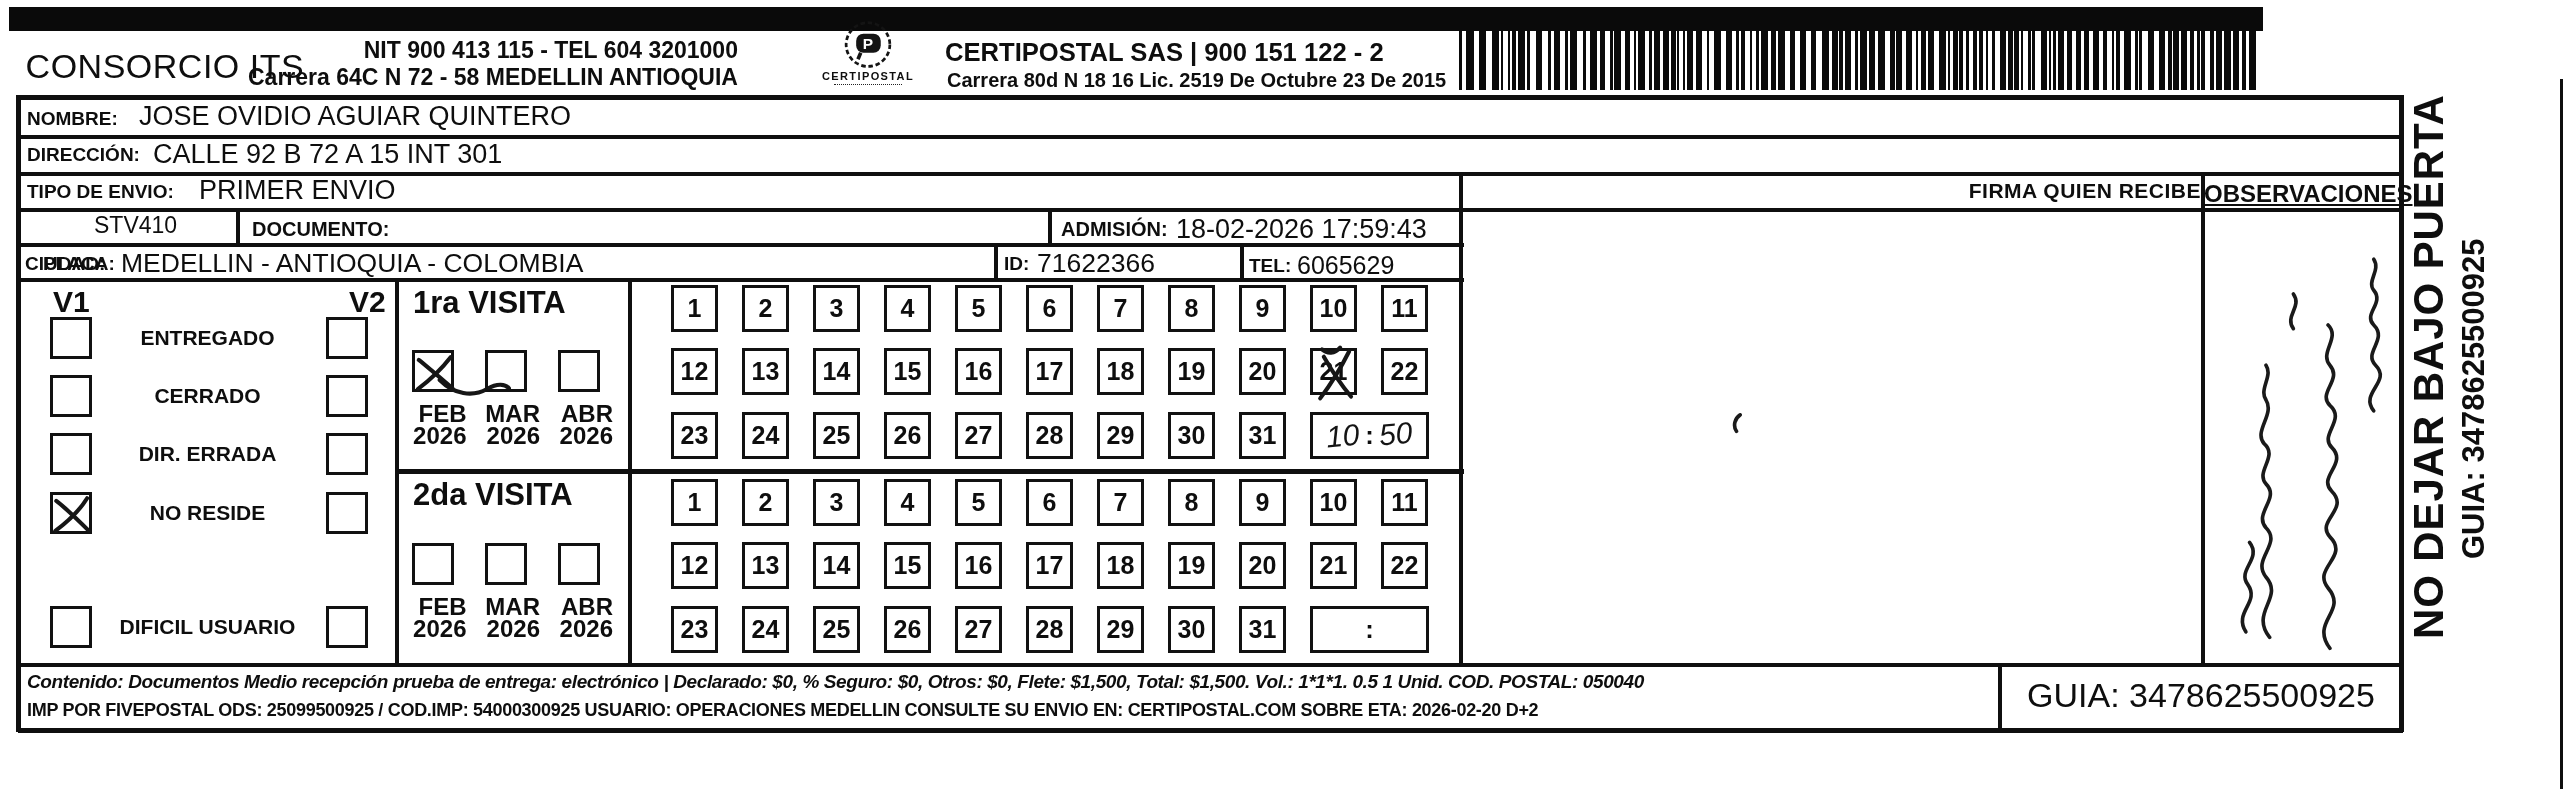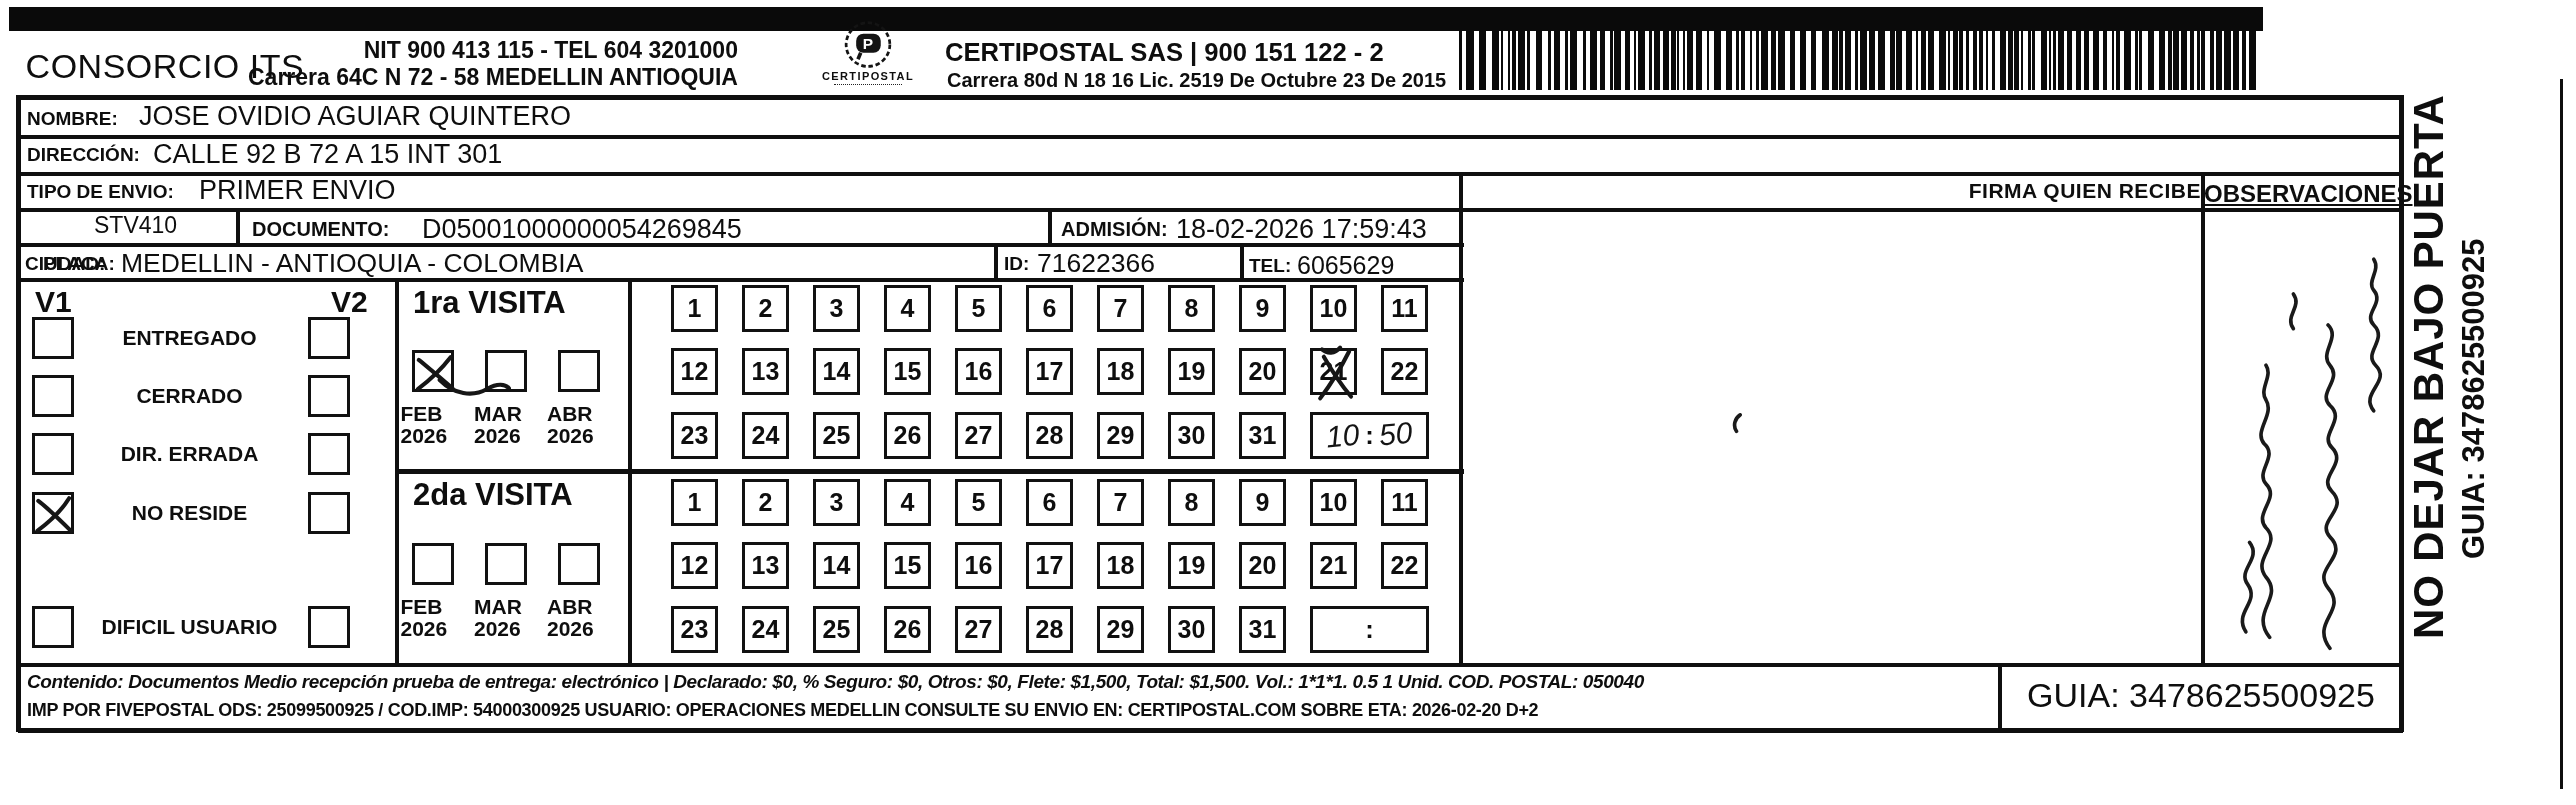--- a/index.html
+++ b/index.html
@@ -15,32 +15,32 @@
   .hdr-right2{font-size:20px;font-weight:700;}
   .logo-wrap{position:absolute;left:815px;top:20px;width:106px;text-align:center;}
   .logo-name{font-size:11px;font-weight:700;letter-spacing:1.4px;margin-top:-3.7px;}
   .logo-tag{width:68px;margin:1.8px auto 0;border-top:1.8px dotted #222;height:0;}
   #barcode{position:absolute;left:1459px;top:22px;width:802px;height:68px;}
   #barcode .bar{position:absolute;top:0;height:68px;background:#0a0a0a;}
   
   .lb{font-weight:700;font-size:19px;}
   .val{font-size:27px;}
   
-  #status-rows{position:absolute;left:0;top:279px;width:379px;height:387px;}
+  #status-rows{position:absolute;left:18px;top:279px;width:379px;height:387px;}
   .v1v2{position:absolute;font-size:30px;font-weight:700;}
   .st-row{position:absolute;left:0;width:379px;height:42px;}
   .chk{position:absolute;width:42px;height:42px;border:3.7px solid #111;box-sizing:border-box;}
   .st-label{position:absolute;left:82px;right:82px;text-align:center;font-size:21px;font-weight:700;line-height:42px;}
   .xmark{position:absolute;left:-3.7px;top:-3.7px;width:49px;height:49px;overflow:visible;}
   .xmark path{stroke:#161616;stroke-width:4.5;fill:none;stroke-linecap:round;}
   .febx{width:110px;height:51px;}
   
   .visit-title{font-size:31px;font-weight:700;}
   .months{position:absolute;width:219px;height:110px;}
-  .month-label{position:absolute;width:66px;text-align:left;font-size:21px;font-weight:700;line-height:22px;}
+  .month-label{position:absolute;width:66px;text-align:right;font-size:24px;font-weight:700;line-height:22px;}
   
   .cal{position:absolute;display:grid;grid-template-columns:repeat(11,47px);column-gap:24px;row-gap:16.4px;}
   .day{position:relative;width:47px;height:47px;border:3.7px solid #111;box-sizing:border-box;
        display:flex;align-items:center;justify-content:center;font-size:25px;font-weight:700;}
   .timebox{grid-column:10 / span 2;position:relative;width:119px;height:47px;border:3.7px solid #111;box-sizing:border-box;
        display:flex;align-items:center;justify-content:center;font-size:25.6px;font-weight:700;}
   .hw{position:absolute;font-size:30px;font-weight:500;font-style:italic;transform:rotate(-5deg);color:#141414;}
   
   .sec-head{position:absolute;text-align:right;font-weight:700;}
   .vert{position:absolute;transform-origin:0 0;transform:rotate(-90deg);white-space:nowrap;font-weight:700;}
@@ -208,21 +208,20 @@
 
   <div class="abs lb" style="left:27px;top:144px;">DIRECCIÓN:</div>
   <div class="abs val" style="left:153px;top:139px;">CALLE 92 B 72 A 15 INT 301</div>
 
   <div class="abs lb" style="left:27px;top:181px;">TIPO DE ENVIO:</div>
   <div class="abs val" style="left:199px;top:175px;">PRIMER ENVIO</div>
 
   <div class="abs lb" style="left:43px;top:219px;margin-top:34px;">PLACA:</div>
   <div class="abs" style="left:94px;top:212px;font-size:23px;">STV410</div>
   <div class="abs lb" style="left:252px;top:218px;font-size:20px;">DOCUMENTO:</div>
-  <div class="abs val" style="left:422px;top:214px;">D05001000000054269845</div>
   <div class="abs lb" style="left:1061px;top:218px;font-size:20px;">ADMISIÓN:</div>
   <div class="abs val" style="left:1176px;top:214px;">18-02-2026 17:59:43</div>
 
   <div class="abs lb" style="left:25px;top:253px;">CIUDAD:</div>
   <div class="abs" style="left:121px;top:248px;font-size:26.5px;">MEDELLIN - ANTIOQUIA - COLOMBIA</div>
   <div class="abs lb" style="left:1004px;top:253px;">ID:</div>
   <div class="abs" style="left:1037px;top:248px;font-size:26.5px;">71622366</div>
   <div class="abs lb" style="left:1249px;top:255px;">TEL:</div>
   <div class="abs" style="left:1297px;top:251px;font-size:25px;">6065629</div>
 

